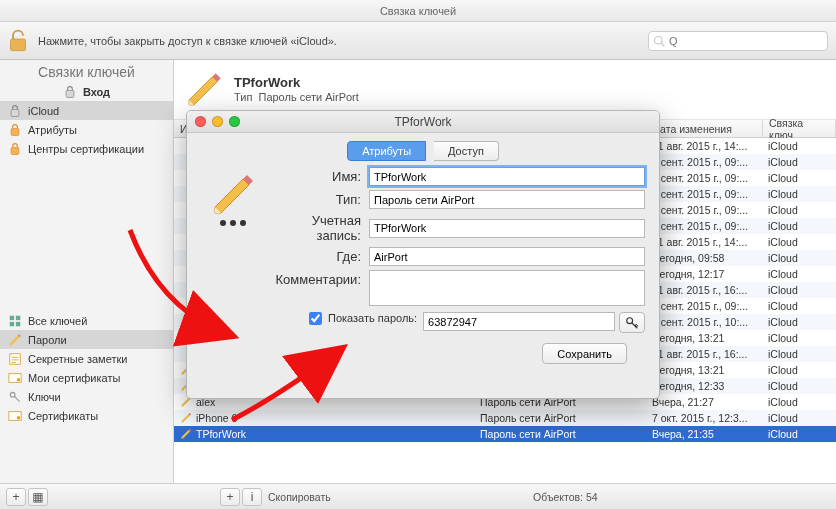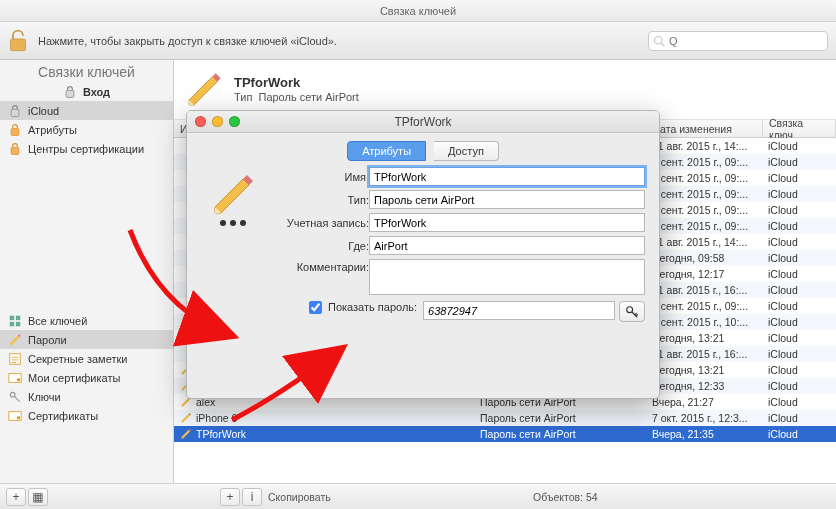--- a/index.html
+++ b/index.html
@@ -69,21 +69,21 @@
 .tl.r{background:#ff5f57}.tl.y{background:#febc2e}.tl.g{background:#28c840}
 .seg { display: flex; justify-content: center; padding: 8px 0 6px; gap: 8px; }
 .seg-btn { height: 20px; padding: 0 14px; font-size: 11px; border: 1px solid #b8b8b8; background: linear-gradient(#fdfdfd,#ececec); display: flex; align-items: center; }
 .seg-btn:first-child { border-radius: 4px 0 0 4px; }
 .seg-btn:last-child { border-radius: 0 4px 4px 0; border-left: none; }
 .seg-btn.active { background: #5a9ded; color: #fff; border-color: #3d7ed0; }
 .modal-body { display: flex; padding: 0 14px; }
 .modal-icon { width: 64px; display: flex; justify-content: center; padding-top: 4px; }
 .form { flex: 1; }
 .frow { display: flex; align-items: center; margin-bottom: 4px; }
-.flabel { width: 104px; text-align: right; font-size: 11px; color: #333; }
+.flabel { width: 104px; text-align: right; padding-right: 8px; font-size: 13px; color: #333; }
 .finput { flex: 1; height: 19px; border: 1px solid #b8b8b8; background: #fff; padding: 0 4px; font-size: 11px; outline: none; }
 .finput.focus { box-shadow: 0 0 0 2px #7fb3ef; border-color: #6aa0e0; }
 .ftextarea { flex: 1; height: 36px; border: 1px solid #b8b8b8; background: #fff; resize: none; font-size: 11px; }
 .pw-row { display: flex; align-items: flex-start; margin-top: 6px; }
 .chk { width: 13px; height: 13px; margin: 0 6px 0 44px; accent-color: #3b82f6; }
 .key-btn { width: 26px; height: 21px; border: 1px solid #b8b8b8; background: linear-gradient(#fdfdfd,#ececec); border-radius: 4px; margin-left: 4px; display: flex; align-items: center; justify-content: center; }
 .save-row { text-align: right; padding: 10px 18px 0 0; }
 .save-btn { height: 21px; padding: 0 14px; border: 1px solid #b8b8b8; background: linear-gradient(#fdfdfd,#ececec); border-radius: 4px; font-size: 11px; }
 
 
@@ -469,28 +469,29 @@
           <div class="flabel">Где:</div>
           <input class="finput" value="AirPort" style="">
         </div>
       <div class="frow" style="align-items:flex-start">
           <div class="flabel" style="padding-top:2px">Комментарии:</div>
           <textarea class="ftextarea" style=""></textarea>
         </div>
       <div class="pw-row">
         <input type="checkbox" class="chk" checked="" style="">
         <span style="font-size:11px">Показать пароль:</span>
-        <input class="finput" style="margin-left: 6px; font-style: italic;" value="63872947">
+        <input class="finput" style="margin-left: 6px;" value="63872947">
         <div class="key-btn">
           <svg width="14" height="14" viewBox="0 0 24 24">
               <circle cx="8" cy="8" r="5" fill="none" stroke="#333" stroke-width="2"></circle>
               <path d="M12 12 L21 21 M17 17 L20 14 M19 19 L22 16" stroke="#333" stroke-width="2" fill="none"></path>
             </svg>
         </div>
       </div>
+      <div class="save-row"><button class="save-btn">Сохранить</button></div>
     </div>
   </div>
 </div>
 
 <svg class="arrows" width="836" height="509">
   <defs>
       <marker id="ah" markerWidth="12" markerHeight="12" refX="10" refY="6" orient="auto">
         <path d="M0,0 L12,6 L0,12 Z" fill="#e11"></path>
       </marker>
     </defs>

